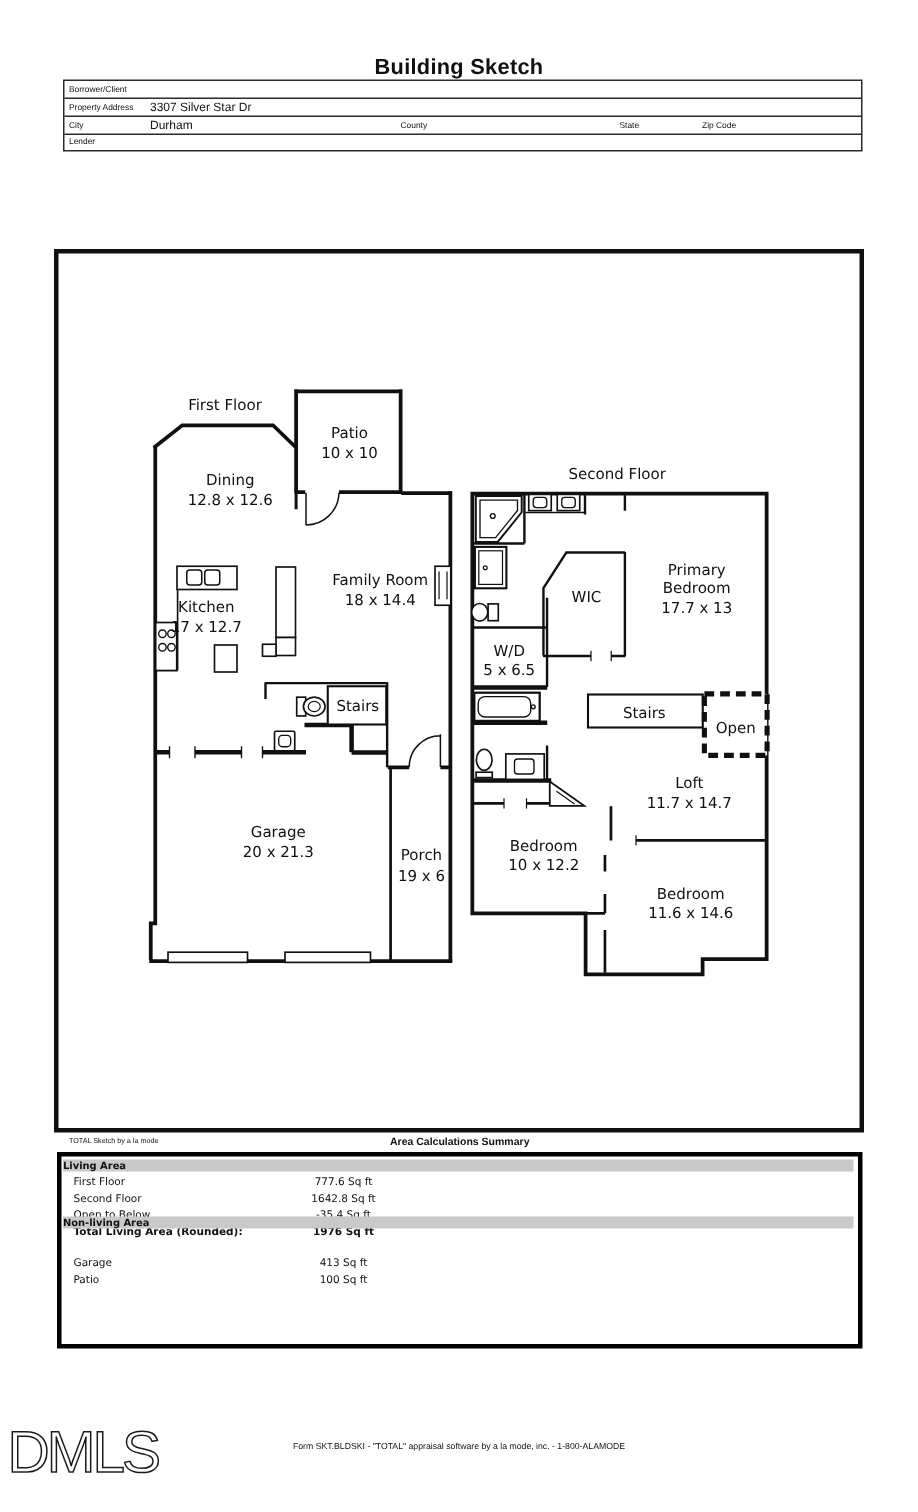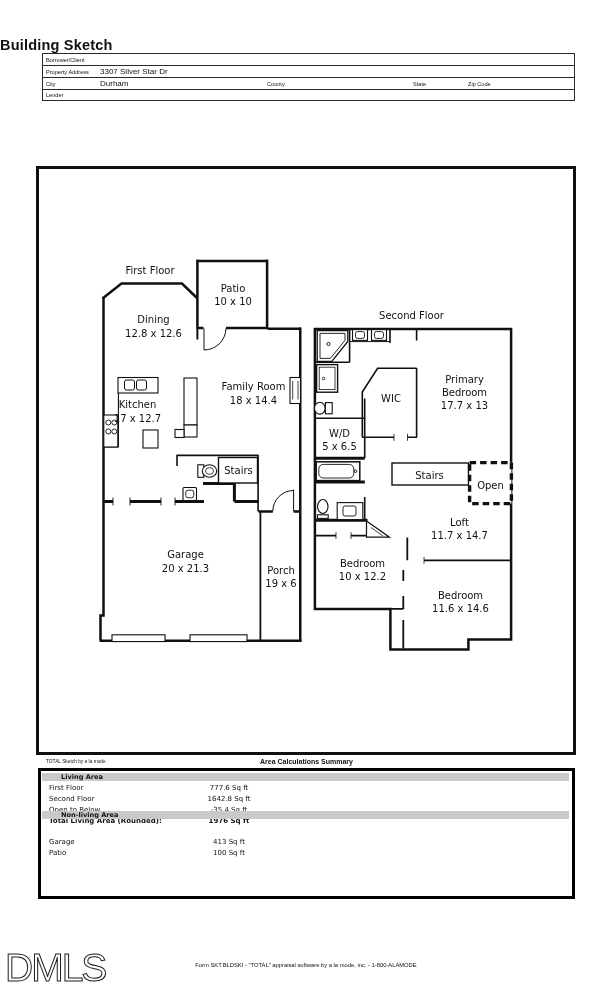--- a/index.html
+++ b/index.html
@@ -1,39 +1,39 @@
 <!DOCTYPE html>
 <html><head>
 <meta charset="utf-8">
 <style>
   html,body{margin:0;padding:0;background:#fff;}
   .page{position:relative;width:612px;height:1008px;background:#fff;overflow:hidden;
         font-family:"Liberation Sans",sans-serif;color:#111;}
   .abs{position:absolute;}
-  .doc-title{top:37px;left:0;width:612px;text-align:left;font-size:14.5px;font-weight:bold;letter-spacing:.2px;}
+  .doc-title{top:37px;left:0;width:612px;text-align:center;font-size:14.5px;font-weight:bold;letter-spacing:.2px;}
 
   
   .hform{left:42px;top:53px;width:531px;height:46px;border:1px solid #2a2a2a;}
   .hline{position:absolute;left:0;width:100%;border-top:1px solid #2a2a2a;}
   .flabel{position:absolute;font-size:5.6px;color:#111;white-space:nowrap;}
   .fvalue{position:absolute;font-size:8px;color:#111;white-space:nowrap;}
 
   
   .sketch-svg{position:absolute;left:0;top:0;width:612px;height:1008px;}
   .w{stroke:#101010;fill:none;stroke-linecap:butt;stroke-linejoin:miter;}
   .fx{stroke:#101010;fill:#fff;}
   .rm{font-family:"DejaVu Sans",sans-serif;font-size:10px;fill:#111;text-anchor:middle;}
 
   
   .sum-wrap{left:38px;top:755px;width:537px;height:146px;}
   .sum-brand{position:absolute;left:8px;top:4px;font-size:4.8px;white-space:nowrap;}
   .sum-title{position:absolute;left:0;top:2.5px;width:100%;text-align:center;font-size:7px;font-weight:bold;}
   .sum-body{position:absolute;left:0;top:13px;width:537px;height:131px;border:3px solid #000;box-sizing:border-box;}
   .band{position:absolute;left:1px;width:527px;height:8px;background:#c9c9c9;font-size:6.6px;font-weight:bold;
-        padding-left:19px;box-sizing:border-box;line-height:8px;font-family:"DejaVu Sans",sans-serif;}
+        padding-left:0;box-sizing:border-box;line-height:8px;font-family:"DejaVu Sans",sans-serif;}
   .srow{position:absolute;left:0;width:100%;height:11px;font-size:7px;line-height:11px;font-family:"DejaVu Sans",sans-serif;}
   .srow .lbl{position:absolute;left:8px;white-space:nowrap;}
   .srow .val{position:absolute;left:108px;width:160px;text-align:center;white-space:nowrap;}
   .srow.total{font-weight:bold;}
 
   
   .logo-svg{position:absolute;left:4px;top:944px;width:110px;height:48px;}
   .form-line{top:962px;left:0;width:612px;text-align:center;font-size:5.8px;}
 </style>
 </head>

